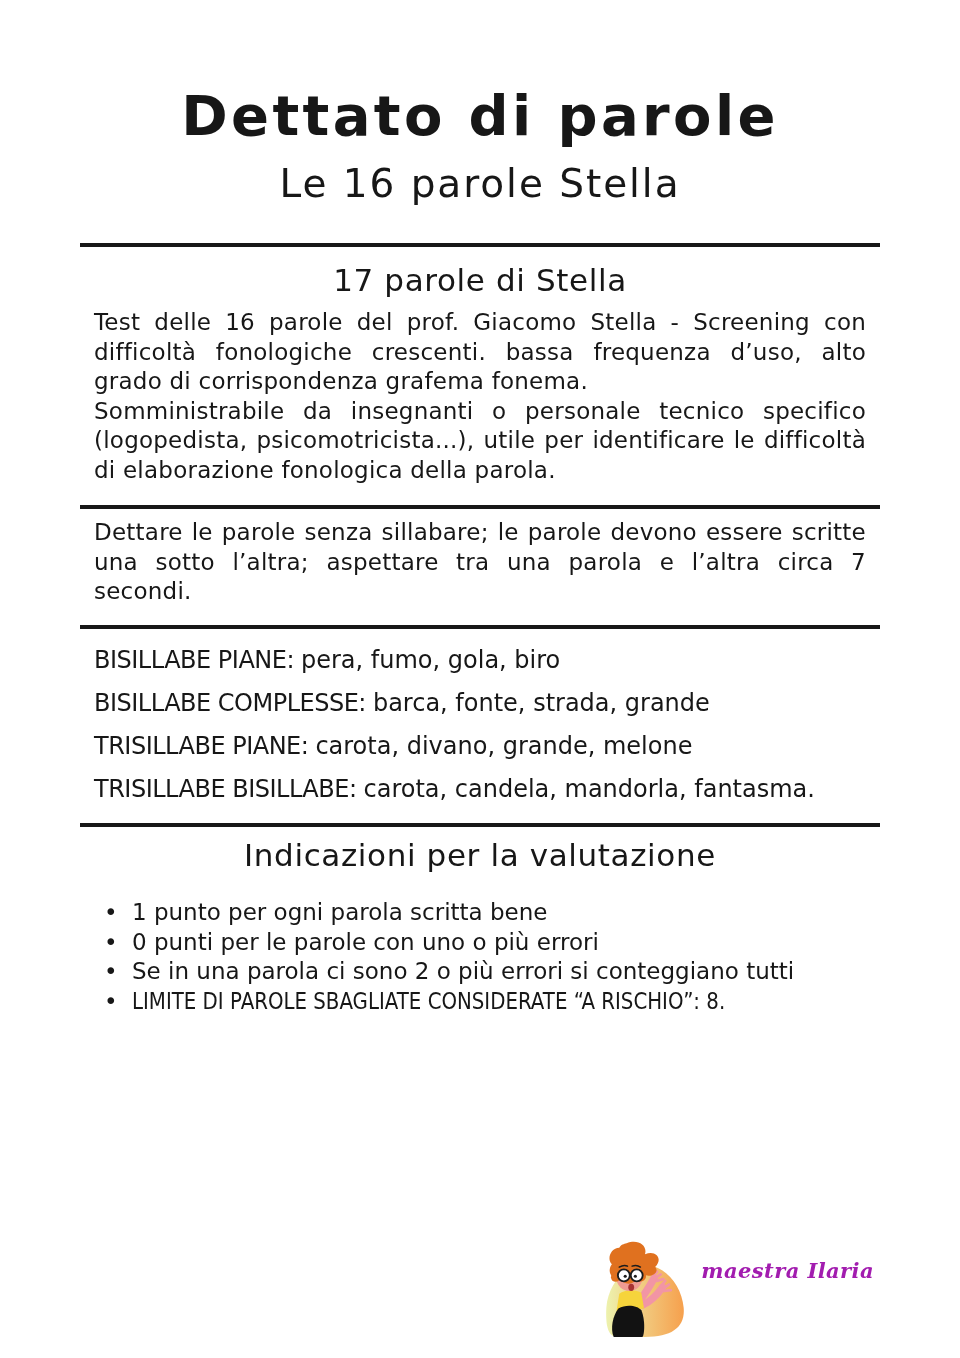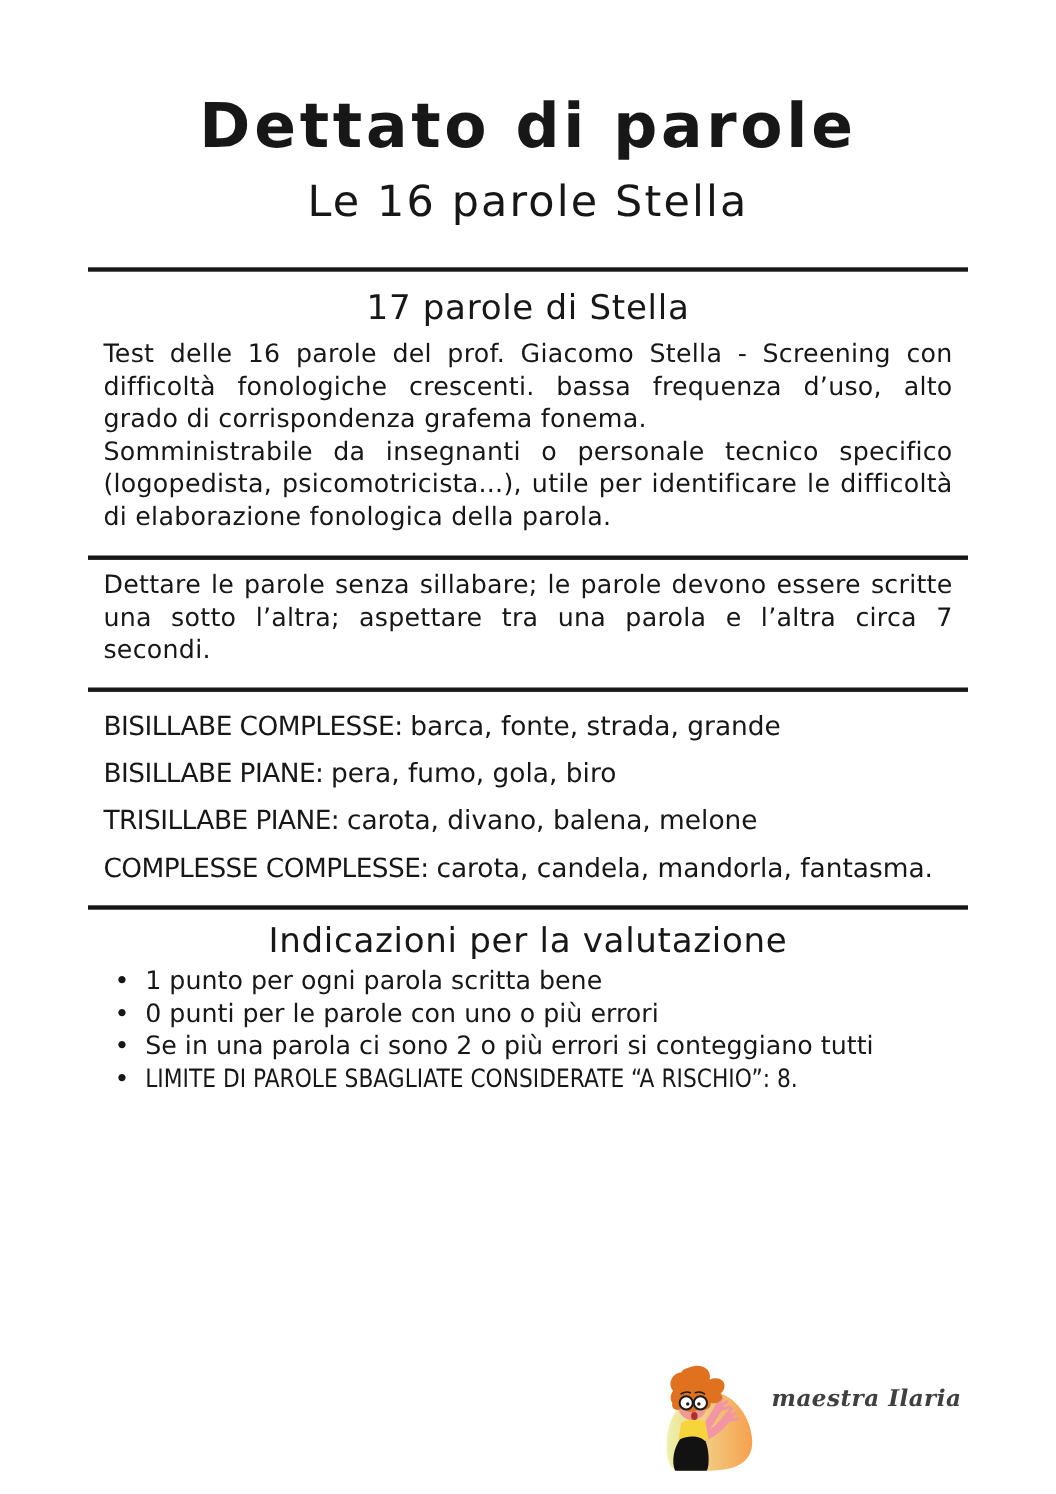--- a/index.html
+++ b/index.html
@@ -67,21 +67,21 @@
     font-size: 24px;
     line-height: 43px;
   }
   .word-list-row { text-align: left; }
   .word-list-label {
     letter-spacing: -0.5px;
   }
   .word-list-words { margin-left: 7px; }
   .bullet-list {
     list-style: none;
-    margin-top: 4px;
+    margin-top: 24px;
     padding: 0 14px;
     font-size: 23px;
     line-height: 29.5px;
   }
   .bullet-item {
     position: relative;
     padding-left: 38px;
     text-align: justify;
     text-align-last: left;
   }
@@ -106,21 +106,21 @@
     gap: 10px;
   }
   .brand-logo { width: 92px; height: 102px; }
   .brand-name {
     margin-top: 18px;
     font-family: "DejaVu Serif", serif;
     font-style: italic;
     font-weight: bold;
     font-size: 21px;
     letter-spacing: 0.02em;
-    color: #404040;
+    color: #a21caf;
   }
 </style>
 </head>
 <body>
 
 <div class="content">
 
   <h1 class="doc-title">Dettato di parole</h1>
   <div class="doc-subtitle">Le 16 parole Stella</div>
 
@@ -138,24 +138,24 @@
 
   <div>
     <div class="para-group">
       <p class="body-para">Dettare le parole senza sillabare; le parole devono essere scritte una sotto l’altra; aspettare tra una parola e l’altra circa 7 secondi.</p>
     </div>
   </div>
 
   <hr class="rule rule-3">
 
   <div class="word-lists">
+    <p class="word-list-row"><span class="word-list-label">BISILLABE PIANE:</span><span class="word-list-words">pera, fumo, gola, biro</span></p>
     <p class="word-list-row"><span class="word-list-label">BISILLABE COMPLESSE:</span><span class="word-list-words">barca, fonte, strada, grande</span></p>
-    <p class="word-list-row"><span class="word-list-label">BISILLABE PIANE:</span><span class="word-list-words">pera, fumo, gola, biro</span></p>
-    <p class="word-list-row"><span class="word-list-label">TRISILLABE PIANE:</span><span class="word-list-words">carota, divano, balena, melone</span></p>
-    <p class="word-list-row"><span class="word-list-label">COMPLESSE COMPLESSE:</span><span class="word-list-words">carota, candela, mandorla, fantasma.</span></p>
+    <p class="word-list-row"><span class="word-list-label">TRISILLABE PIANE:</span><span class="word-list-words">carota, divano, grande, melone</span></p>
+    <p class="word-list-row"><span class="word-list-label">TRISILLABE BISILLABE:</span><span class="word-list-words">carota, candela, mandorla, fantasma.</span></p>
   </div>
 
   <hr class="rule rule-4">
 
   <div>
     <h2 class="section-heading sh-3">Indicazioni per la valutazione</h2>
     <ul class="bullet-list">
       <li class="bullet-item">1 punto per ogni parola scritta bene</li>
       <li class="bullet-item">0 punti per le parole con uno o più errori</li>
       <li class="bullet-item">Se in una parola ci sono 2 o più errori si conteggiano tutti</li>

